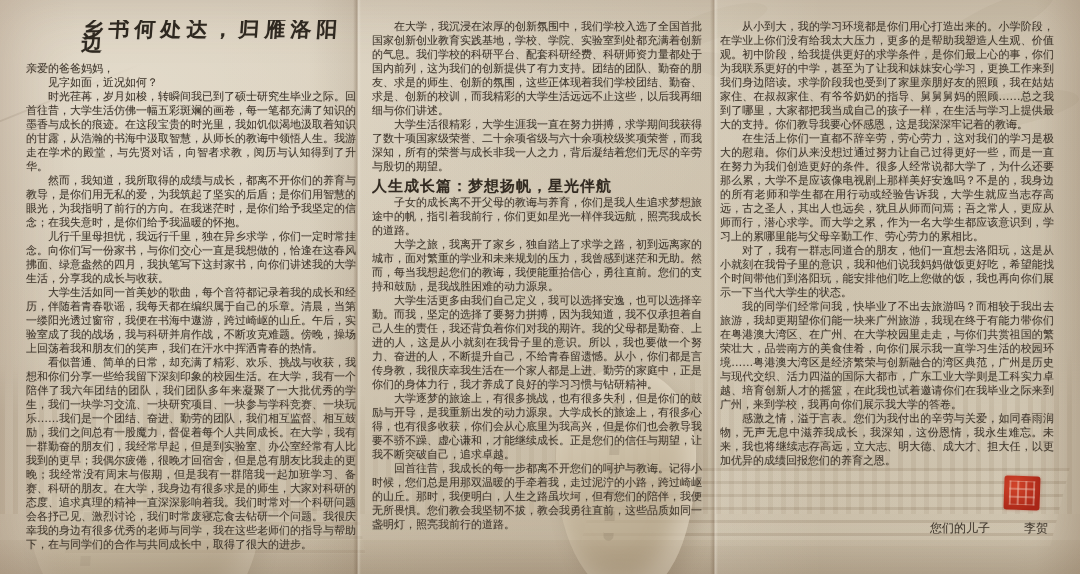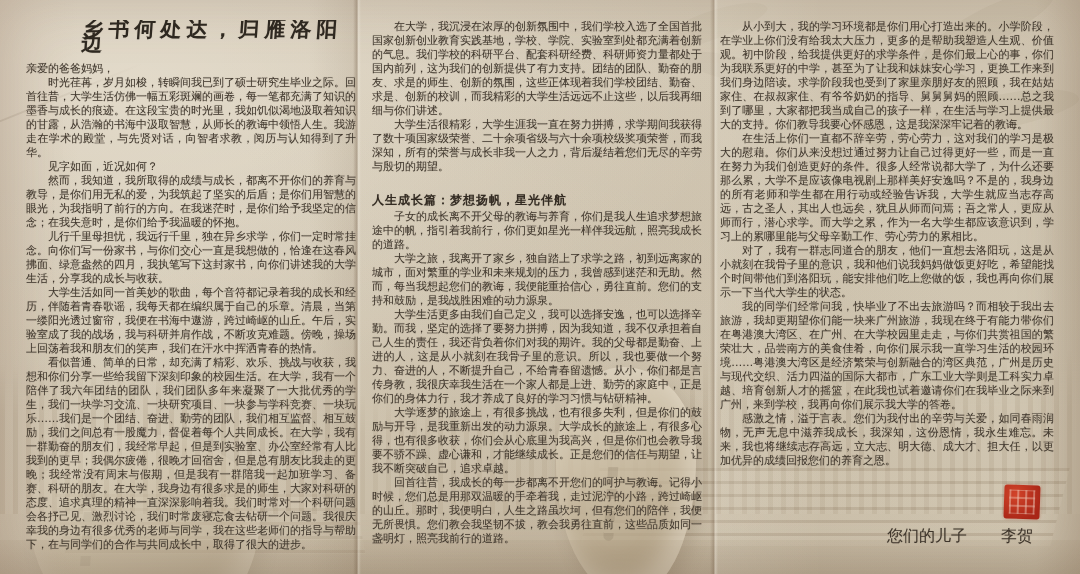--- a/index.html
+++ b/index.html
@@ -60,31 +60,31 @@
     font-size:11px;line-height:14px;text-align:justify;
     text-shadow:0 0 1px rgba(63,54,44,0.25);}
   #col1{left:26px;width:330px;}
   #col2{left:372px;width:330px;}
   #col3{left:720px;width:334px;}
   .title{font-family:"DejaVu Serif","Liberation Serif",serif;
     font-size:21px;font-weight:bold;color:#2e2820;letter-spacing:5px;
     margin:2px 0 12px 56px;text-align:left;transform:skewX(-4deg);}
   .para{margin:0;text-indent:2em;}
   .salutation{margin:0;text-indent:0;}
-  .sec{font-size:12px;font-weight:bold;color:#332b22;margin:19px 0 3px;text-indent:0;letter-spacing:1px;}
+  .sec{font-size:15px;font-weight:bold;color:#332b22;margin:5px 0 3px;text-indent:0;letter-spacing:1px;}
   
   .signature{position:relative;margin-top:6px;height:96px;}
   .seal{position:absolute;right:14px;top:2px;width:36px;height:34px;border-radius:3px;
     background:radial-gradient(circle at 32% 30%,#d2442a,#a92617 78%);
     transform:rotate(2deg);box-shadow:0 0 3px rgba(150,40,25,0.4);}
   .seal::after{content:"";position:absolute;inset:5px;opacity:.75;
     background:
       linear-gradient(90deg,rgba(246,230,214,0.55) 2px,transparent 2px) 0 0/8px 8px,
       linear-gradient(0deg,rgba(246,230,214,0.45) 2px,transparent 2px) 0 1px/8px 8px;}
-  .sig-line{margin:15px;text-align:right;padding-right:6px;line-height:21px;font-size:16px;font-family:Liberation Mono, monospace;}
+  .sig-line{margin:0;text-align:right;padding-right:6px;line-height:21px;font-size:12px;}
   .sig-line.first{padding-top:44px;}
   .sig-gap{display:inline-block;width:34px;}
 </style>
 </head>
 <body>
 
 <div class="page">
 
   <div class="campus">
     <div class="bldg b1"></div>
@@ -108,22 +108,22 @@
   </div>
   <div class="panel-shade ps1"></div>
   <div class="panel-shade ps3"></div>
   <div class="fold" style="left:353px;"></div>
   <div class="fold" style="left:710px;"></div>
   <div class="crease"></div>
 
   <div class="col" id="col1">
     <h1 class="title">乡书何处达，归雁洛阳边</h1>
     <p class="salutation">亲爱的爸爸妈妈，</p>
+    <p class="para">见字如面，近况如何？</p>
     <p class="para">时光荏苒，岁月如梭，转瞬间我已到了硕士研究生毕业之际。回首往昔，大学生活仿佛一幅五彩斑斓的画卷，每一笔都充满了知识的墨香与成长的痕迹。在这段宝贵的时光里，我如饥似渴地汲取着知识的甘露，从浩瀚的书海中汲取智慧，从师长的教诲中领悟人生。我游走在学术的殿堂，与先贤对话，向智者求教，阅历与认知得到了升华。</p>
-    <p class="para">见字如面，近况如何？</p>
     <p class="para">然而，我知道，我所取得的成绩与成长，都离不开你们的养育与教导，是你们用无私的爱，为我筑起了坚实的后盾；是你们用智慧的眼光，为我指明了前行的方向。在我迷茫时，是你们给予我坚定的信念；在我失意时，是你们给予我温暖的怀抱。</p>
     <p class="para">儿行千里母担忧，我远行千里，独在异乡求学，你们一定时常挂念。向你们写一份家书，与你们交心一直是我想做的，恰逢在这春风拂面、绿意盎然的四月，我执笔写下这封家书，向你们讲述我的大学生活，分享我的成长与收获。</p>
     <p class="para">大学生活如同一首美妙的歌曲，每个音符都记录着我的成长和经历，伴随着青春歌谣，我每天都在编织属于自己的乐章。清晨，当第一缕阳光透过窗帘，我便在书海中遨游，跨过崎岖的山丘。午后，实验室成了我的战场，我与科研并肩作战，不断攻克难题。傍晚，操场上回荡着我和朋友们的笑声，我们在汗水中挥洒青春的热情。</p>
     <p class="para">看似普通、简单的日常，却充满了精彩、欢乐、挑战与收获，我想和你们分享一些给我留下深刻印象的校园生活。在大学，我有一个陪伴了我六年团结的团队，我们团队多年来凝聚了一大批优秀的学生，我们一块学习交流、一块研究项目、一块参与学科竞赛、一块玩乐……我们是一个团结、奋进、勤劳的团队，我们相互监督、相互鼓励，我们之间总有一股魔力，督促着每个人共同成长。在大学，我有一群勤奋的朋友们，我经常早起，但是到实验室、办公室经常有人比我到的更早；我偶尔疲倦，很晚才回宿舍，但是总有朋友比我走的更晚；我经常没有周末与假期，但是我有一群陪我一起加班学习、备赛、科研的朋友。在大学，我身边有很多求是的师生，大家对科研的态度、追求真理的精神一直深深影响着我。我们时常对一个科研问题会各抒己见、激烈讨论，我们时常废寝忘食去钻研一个问题。我很庆幸我的身边有很多优秀的老师与同学，我在这些老师们的指导与帮助下，在与同学们的合作与共同成长中，取得了很大的进步。</p>
   </div>
 
   <div class="col" id="col2">
     <p class="para">在大学，我沉浸在浓厚的创新氛围中，我们学校入选了全国首批国家创新创业教育实践基地，学校、学院、实验室到处都充满着创新的气息。我们学校的科研平台、配套科研经费、科研师资力量都处于国内前列，这为我们的创新提供了有力支持。团结的团队、勤奋的朋友、求是的师生、创新的氛围，这些正体现着我们学校团结、勤奋、求是、创新的校训，而我精彩的大学生活远远不止这些，以后我再细细与你们讲述。</p>
     <p class="para">大学生活很精彩，大学生涯我一直在努力拼搏，求学期间我获得了数十项国家级荣誉、二十余项省级与六十余项校级奖项荣誉，而我深知，所有的荣誉与成长非我一人之力，背后凝结着您们无尽的辛劳与殷切的期望。</p>
     <h2 class="sec">人生成长篇：梦想扬帆，星光伴航</h2>

